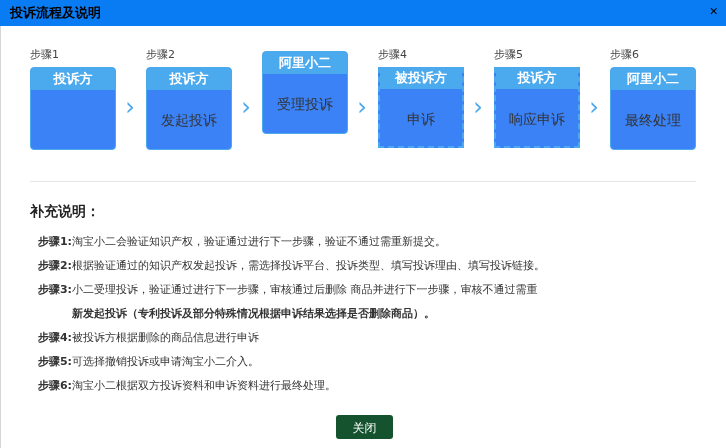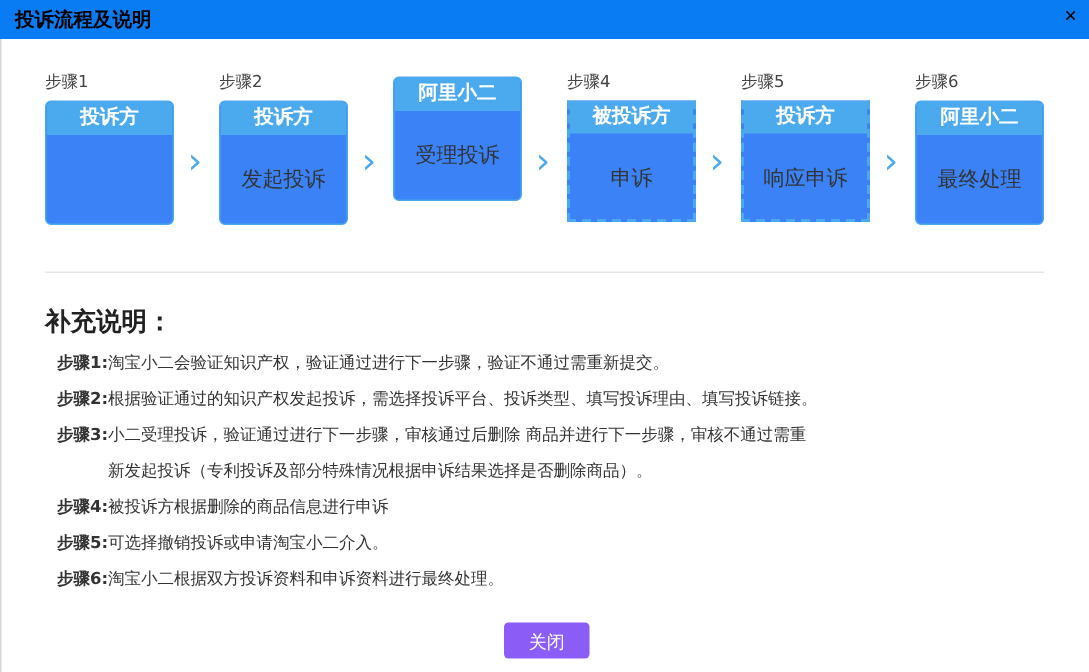--- a/index.html
+++ b/index.html
@@ -13,27 +13,27 @@
   .step { position:absolute; width:86px; }
   .step .label { text-align:left; font-size:11px; color:#444; height:16px; line-height:16px; }
   .step .box { margin-top:4px; width:84px; height:81px; border:1px solid #4ba9ee; border-radius:4px; background:#3b82f6; overflow:hidden; }
   .step .box.dashed { border:2px dashed #4ba9ee; width:82px; height:79px; border-radius:0; border-top:none; }
   .step .head { height:22px; line-height:22px; background:#4ba9ee; color:#fff; font-size:13px; font-weight:bold; text-align:center; }
   .step .box.dashed .head { margin-left:-2px; margin-right:-2px; border-radius:4px 4px 0 0; }
   .step .body { height:59px; display:flex; align-items:center; justify-content:center; text-align:center; font-size:14px; color:#333; line-height:20px; padding:0 6px; }
   .arrow { position:absolute; width:16px; height:30px; color:#4ba9ee; font-size:24px; line-height:30px; text-align:center; }
 
   .divider { position:absolute; left:30px; top:181px; width:666px; height:1px; background:#e6e6e6; }
-  .notes-title { position:absolute; left:30px; top:203px; font-size:17px; font-weight:bold; color:#222; }
+  .notes-title { position:absolute; left:30px; top:203px; font-size:14px; font-weight:bold; color:#222; }
   .note { position:absolute; left:30px; font-size:11px; color:#333; width:600px; }
   .note .k { font-weight:bold; color:#333; display:inline-block; width:42px;text-align:right; }
   .note .t { display:inline; }
-  .note.cont { left:72px; }
+  .note.cont { left:72px;font-weight:bold; }
 
-  .close-btn { position:absolute; left:336px; top:415px; width:57px; height:24px; background:#8b5cf6; color:#fff; border:none; border-radius:3px; font-size:12px; text-align:center; line-height:24px; cursor:pointer; }
+  .close-btn { position:absolute; left:336px; top:415px; width:57px; height:24px; background:#14532d; color:#fff; border:none; border-radius:3px; font-size:12px; text-align:center; line-height:24px; cursor:pointer; }
 </style>
 </head>
 <body>
 
 <div class="titlebar">
   <span class="title">投诉流程及说明</span>
   <span class="close-x">×</span>
 </div>
 <div class="border-left"></div>
 

